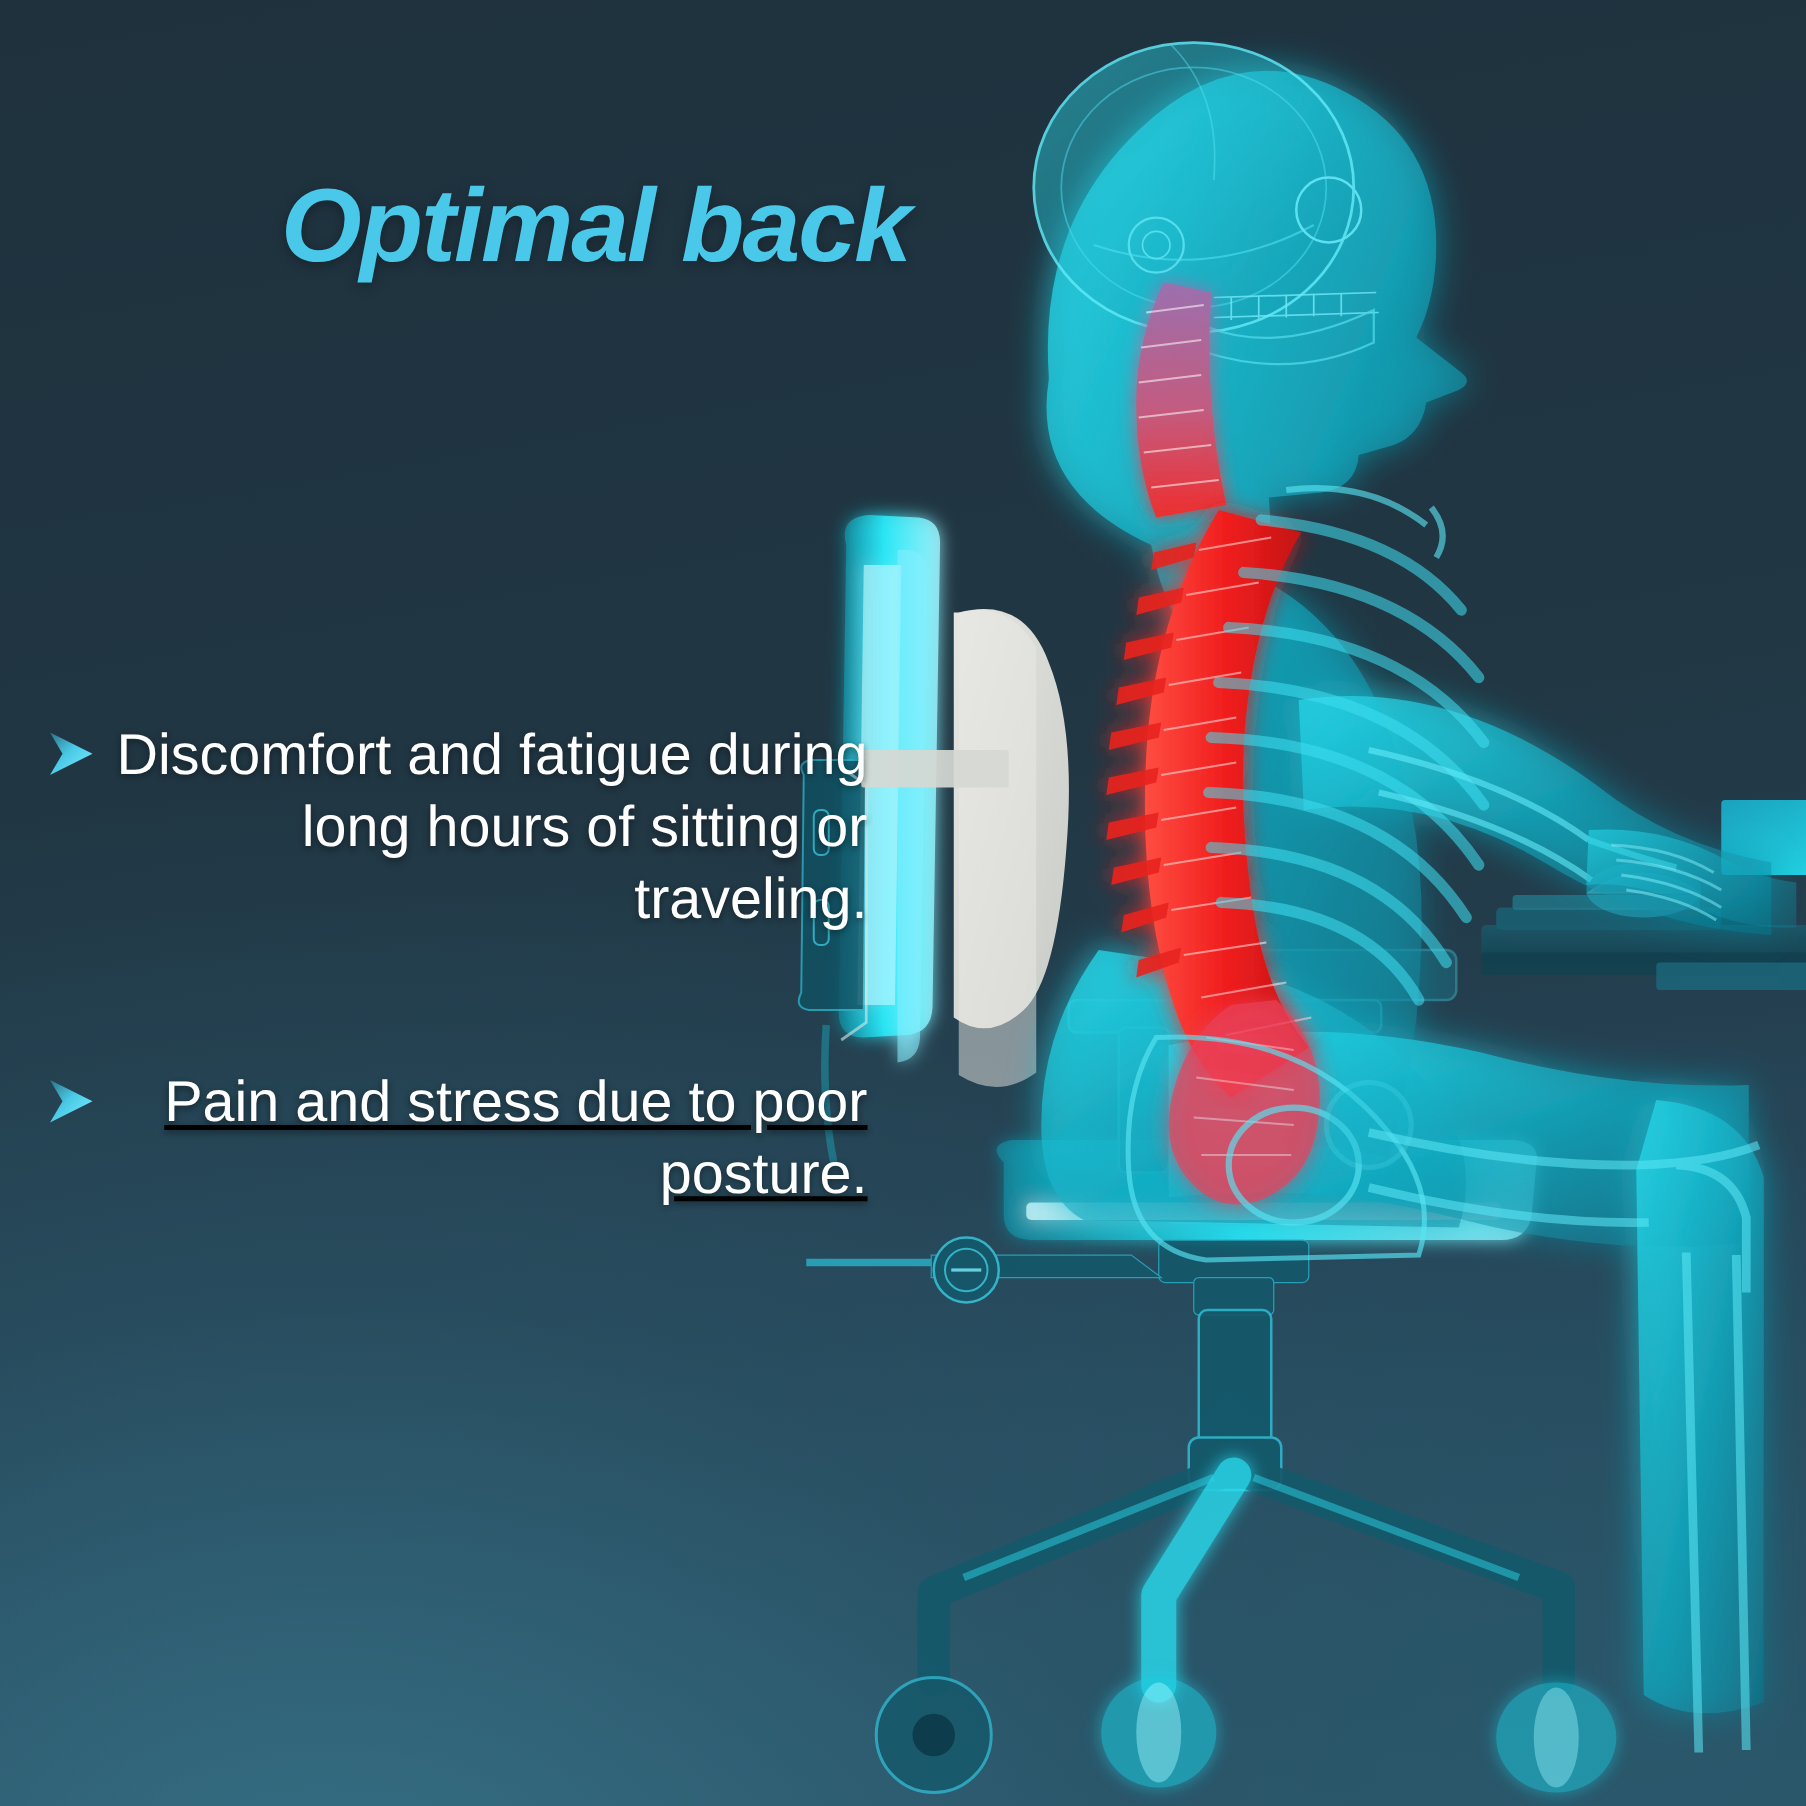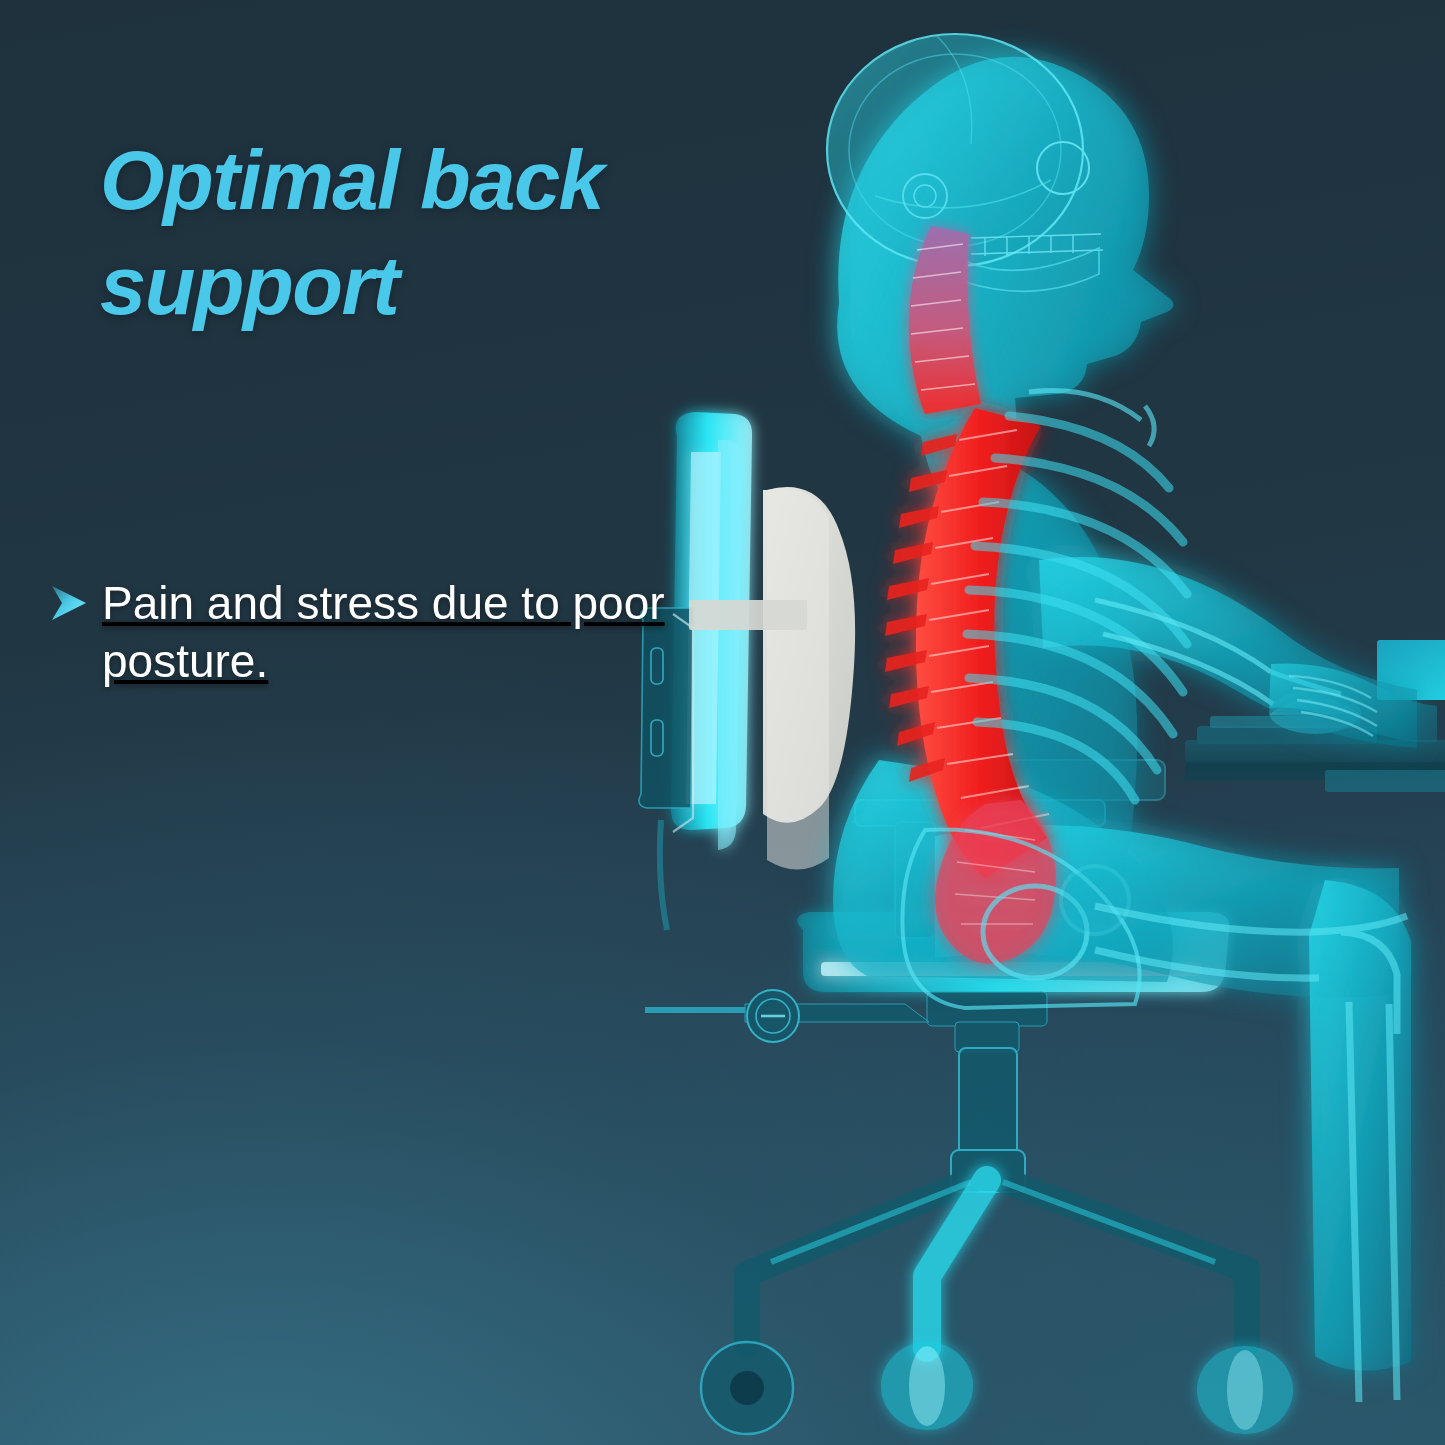--- a/index.html
+++ b/index.html
@@ -14,23 +14,24 @@
     width:1445px; height:1445px;
     overflow:hidden;
     background:
       radial-gradient(120% 95% at 18% 108%, rgba(58,124,146,.78) 0%, rgba(44,92,112,.42) 38%, rgba(32,56,70,0) 68%),
       radial-gradient(90% 70% at 92% 96%, rgba(40,96,116,.45) 0%, rgba(32,56,70,0) 62%),
       linear-gradient(170deg, #1e313d 0%, #213744 45%, #27475a 78%, #2c5164 100%);
   }
 
   
   .text-panel{
-    position:absolute; left:12px; top:0;
+    position:absolute; left:0; top:0;
     width:720px; height:1152px;
     z-index:40;
+    text-align:right;
   }
 
   .headline{
     position:absolute;
     left:88px; top:128px;
     width:640px;
     font-size:83px;
     line-height:1.27;
     font-weight:bold;
     font-style:italic;
@@ -388,25 +389,39 @@
         </g>
       </g>
 
     </svg>
   </div>
 
   <div class="text-panel">
 
     <h1 class="headline">
       <span>Optimal back</span><br>
-      <span>support</span>
     </h1>
 
     <ul class="bullets" style="list-style:none;">
 
+      <li class="bullet">
+        <span class="bullet-marker">
+          <svg viewBox="0 0 44 44" xmlns="http://www.w3.org/2000/svg">
+            <defs>
+              <linearGradient id="dartG1" x1="0" y1="0" x2="1" y2="1">
+                <stop offset="0%" stop-color="#2d6f86"></stop>
+                <stop offset="45%" stop-color="#49c9e6"></stop>
+                <stop offset="100%" stop-color="#7ff0ff"></stop>
+              </linearGradient>
+            </defs>
+            <path d="M6 5 L40 22 L6 39 L16 22 Z" fill="url(#dartG1)"></path>
+          </svg>
+        </span>
+        <span class="bullet-text">Discomfort and fatigue during long hours of sitting or traveling.</span>
+      </li>
 
       <li class="bullet">
         <span class="bullet-marker">
           <svg viewBox="0 0 44 44" xmlns="http://www.w3.org/2000/svg">
             <defs>
               <linearGradient id="dartG2" x1="0" y1="0" x2="1" y2="1">
                 <stop offset="0%" stop-color="#2d6f86"></stop>
                 <stop offset="45%" stop-color="#49c9e6"></stop>
                 <stop offset="100%" stop-color="#7ff0ff"></stop>
               </linearGradient>

